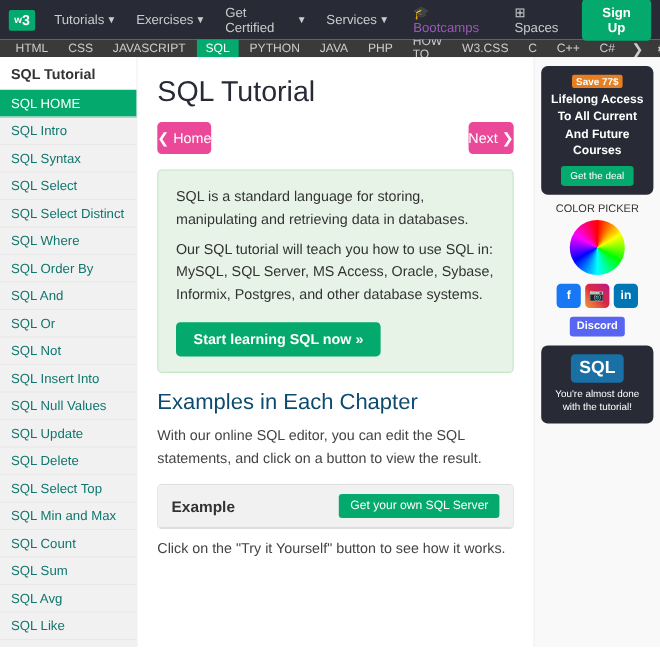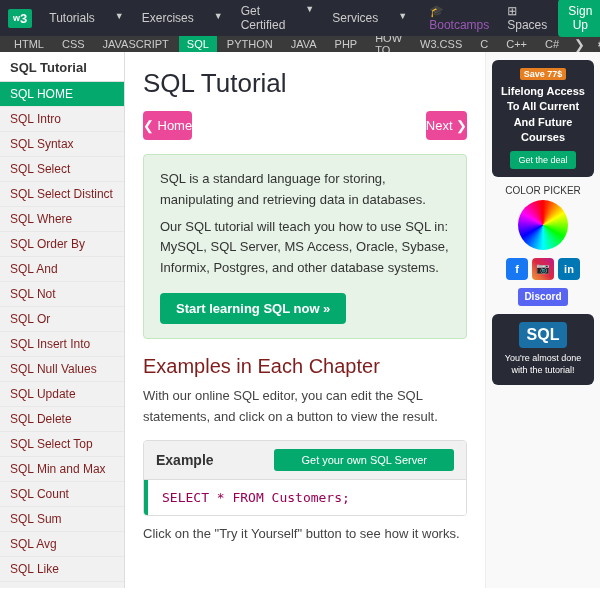--- a/index.html
+++ b/index.html
@@ -3,62 +3,62 @@
   <meta charset="utf-8">
   <style>
     * { margin: 0; padding: 0; box-sizing: border-box; }
     body { font-family: 'Segoe UI', Arial, sans-serif; font-size: 13px; color: #333; background: #fff; width: 600px; height: 600px; overflow: hidden; }
 
     
     .top-nav { background: #282a35; height: 36px; display: flex; align-items: center; padding: 0 8px; gap: 4px; }
     .top-nav .logo { margin-right: 6px; }
     .logo-w3 { background: #04aa6d; color: #fff; font-weight: bold; font-size: 13px; padding: 2px 5px; border-radius: 2px; display: flex; align-items: center; }
     .logo-w3 span { color: #fff; font-size: 9px; }
-    .nav-item { color: #ccc; font-size: 12px; padding: 4px 7px; cursor: pointer; display: flex; gap: 20px; }
+    .nav-item { color: #ccc; font-size: 12px; padding: 4px 7px; cursor: pointer; display: flex; align-items: center; gap: 2px; }
     .nav-item .arrow { font-size: 9px; }
     .nav-spacer { flex: 1; }
     .bootcamps-btn { color: #9b59b6; font-size: 12px; padding: 4px 7px; }
     .spaces-btn { color: #ccc; font-size: 12px; padding: 4px 7px; display: flex; align-items: center; gap: 3px; }
-    .signup-btn { background: #04aa6d; color: #fff; border: none; border-radius: 4px; padding: 5px 10px; font-size: 12px; cursor: pointer; font-weight: normal; }
+    .signup-btn { background: #04aa6d; color: #fff; border: none; border-radius: 4px; padding: 5px 10px; font-size: 12px; cursor: pointer; font-weight: bold; }
 
     
     .lang-bar { background: #3a3a3a; height: 16px; display: flex; align-items: center; padding: 0 6px; gap: 2px; overflow: hidden; }
     .lang-item { color: #ccc; font-size: 11px; padding: 3px 8px; cursor: pointer; text-transform: uppercase; }
     .lang-item.active { background: #04aa6d; color: #fff; border-radius: 2px; }
     .lang-more { color: #ccc; font-size: 13px; padding: 3px 5px; }
 
     
     .main-layout { display: flex; height: calc(600px - 64px); }
 
     
     .sidebar { width: 125px; min-width: 125px; background: #f1f1f1; border-right: 1px solid #ddd; overflow-y: auto; height: 100%; }
     .sidebar-title { background: #fff; font-weight: bold; font-size: 13px; padding: 8px 10px 6px; border-bottom: 1px solid #ddd; color: #333; }
-    .sidebar-item { display: block; padding: 5px 10px; font-size: 12px; color: #7f1d1d; cursor: pointer; text-decoration: none; border-bottom: 1px solid #e8e8e8; }
+    .sidebar-item { display: block; padding: 5px 10px; font-size: 12px; color: #0f766e; cursor: pointer; text-decoration: none; border-bottom: 1px solid #e8e8e8; }
     .sidebar-item.active { background: #04aa6d; color: #fff; }
 
     
     .content { flex: 1; overflow-y: auto; padding: 16px 18px; background: #fff; }
     .page-title { font-size: 26px; font-weight: normal; color: #282a35; margin-bottom: 12px; }
     .nav-buttons { display: flex; justify-content: space-between; margin-bottom: 14px; }
     .nav-btn { background: #ec4899; color: #fff; border: none; border-radius: 4px; padding: 7px 0; font-size: 13px; cursor: pointer; display: flex; align-items: center; gap: 4px; }
 
     
     .intro-box { background: #e7f3e7; border: 1px solid #c3e6c3; border-radius: 4px; padding: 14px 16px; margin-bottom: 16px; font-size: 13px; line-height: 1.6; }
     .intro-box p { margin-bottom: 6px; }
     .start-btn { background: #04aa6d; color: #fff; border: none; border-radius: 4px; padding: 8px 16px; font-size: 13px; cursor: pointer; margin-top: 8px; font-weight: bold; }
 
     
-    .section-title { font-size: 20px; font-weight: normal; color: #7f1d1d; margin-bottom: 8px; }
+    .section-title { font-size: 20px; font-weight: normal; color: #0c4a6e; margin-bottom: 8px; }
     .section-text { font-size: 13px; line-height: 1.6; margin-bottom: 12px; color: #444; }
 
     
     .example-box { border: 1px solid #ddd; border-radius: 4px; overflow: hidden; margin-bottom: 10px; }
     .example-header { background: #f1f1f1; padding: 8px 12px; display: flex; justify-content: space-between; align-items: center; border-bottom: 1px solid #ddd; }
     .example-label { font-weight: bold; font-size: 14px; color: #333; }
-    .sql-server-btn { background: #04aa6d; color: #fff; border: none; border-radius: 3px; padding: 5px 27px; font-size: 11px; cursor: pointer; margin-left: 44px; }
+    .sql-server-btn { background: #04aa6d; color: #fff; border: none; border-radius: 3px; padding: 5px 10px; font-size: 11px; cursor: pointer; margin-left: 44px; }
     .code-block { background: #fff; padding: 10px 14px; border-left: 4px solid #04aa6d; font-family: monospace; font-size: 13px; color: #905; }
     .try-btn { background: #04aa6d; color: #fff; border: none; border-radius: 4px; padding: 7px 14px; font-size: 13px; cursor: pointer; margin: 8px 12px; }
 
     .click-text { font-size: 13px; color: #444; margin-bottom: 14px; }
 
     
     .right-panel { width: 115px; min-width: 115px; background: #f9f9f9; padding: 8px 6px; border-left: 1px solid #eee; display: flex; flex-direction: column; gap: 8px; overflow: hidden; }
     .ad-box { background: #282a35; color: #fff; border-radius: 6px; padding: 8px 7px; font-size: 10px; text-align: center; }
     .ad-box .save-badge { background: #e67e22; color: #fff; font-size: 9px; font-weight: bold; padding: 1px 4px; border-radius: 2px; margin-bottom: 4px; display: inline-block; }
     .ad-box .ad-title { font-size: 11px; font-weight: bold; line-height: 1.4; margin-bottom: 5px; }
@@ -132,22 +132,22 @@
   <div class="sidebar">
     <div class="sidebar-title">SQL Tutorial</div>
     <a class="sidebar-item active">SQL HOME</a>
     <a class="sidebar-item">SQL Intro</a>
     <a class="sidebar-item">SQL Syntax</a>
     <a class="sidebar-item">SQL Select</a>
     <a class="sidebar-item">SQL Select Distinct</a>
     <a class="sidebar-item">SQL Where</a>
     <a class="sidebar-item">SQL Order By</a>
     <a class="sidebar-item">SQL And</a>
+    <a class="sidebar-item">SQL Or</a>
     <a class="sidebar-item">SQL Not</a>
-    <a class="sidebar-item">SQL Or</a>
     <a class="sidebar-item">SQL Insert Into</a>
     <a class="sidebar-item">SQL Null Values</a>
     <a class="sidebar-item">SQL Update</a>
     <a class="sidebar-item">SQL Delete</a>
     <a class="sidebar-item">SQL Select Top</a>
     <a class="sidebar-item">SQL Min and Max</a>
     <a class="sidebar-item">SQL Count</a>
     <a class="sidebar-item">SQL Sum</a>
     <a class="sidebar-item">SQL Avg</a>
     <a class="sidebar-item">SQL Like</a>
@@ -169,23 +169,20 @@
     </div>
 
     <h2 class="section-title">Examples in Each Chapter</h2>
     <p class="section-text">With our online SQL editor, you can edit the SQL statements, and click on a button to view the result.</p>
 
     <div class="example-box">
       <div class="example-header">
         <span class="example-label">Example</span>
         <button class="sql-server-btn">Get your own SQL Server</button>
       </div>
-      <div class="code-block">
-        <span>SELECT * FROM Customers;</span>
-      </div>
     </div>
 
     <p class="click-text">Click on the "Try it Yourself" button to see how it works.</p>
 
   </div>
 
   <div class="right-panel">
     <div class="ad-box">
       <div class="save-badge">Save 77$</div>
       <div class="ad-title">Lifelong Access To All Current And Future Courses</div>

